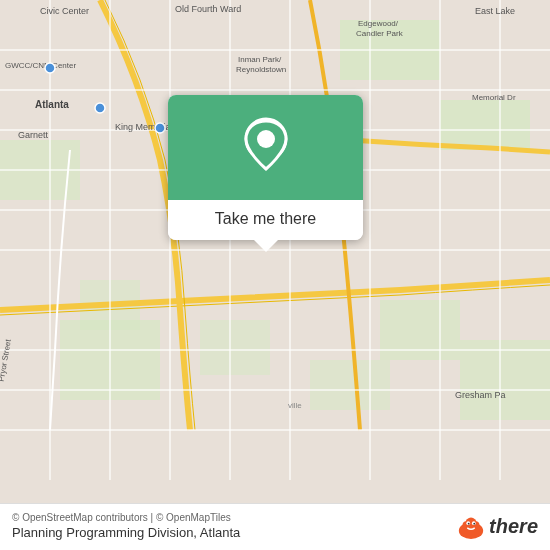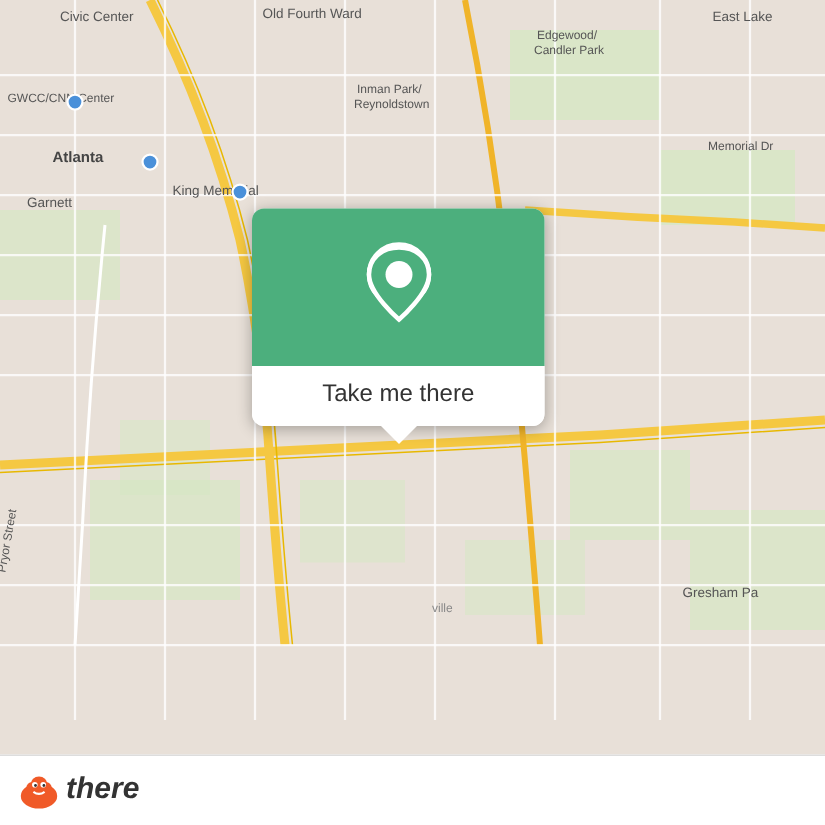--- a/index.html
+++ b/index.html
@@ -76,21 +76,20 @@
     #card-overlay {
       position: absolute;
       top: 95px;
       left: 168px;
       width: 195px;
       background: #fff;
       border-radius: 8px;
       overflow: visible;
       box-shadow: 0 2px 10px rgba(0,0,0,0.3);
       z-index: 5;
-      margin-top: 44px;
     }
 
     #card-green-area {
       background: #4caf7d;
       border-radius: 8px 8px 0 0;
       height: 105px;
       display: flex;
       align-items: center;
       justify-content: center;
       position: relative;
@@ -218,20 +217,24 @@
         <path d="M26 4 C14 4 6 12 6 22 C6 35 26 52 26 52 C26 52 46 35 46 22 C46 12 38 4 26 4 Z" fill="#4caf7d" stroke="#fff" stroke-width="3"></path>
         <circle cx="26" cy="22" r="9" fill="#fff"></circle>
       </svg>
     </div>
     <div id="card-button-area">
       <button id="take-me-there-btn">Take me there</button>
     </div>
   </div>
 
   <div id="bottom-bar">
+    <div id="bottom-left">
+      <span id="copyright-text">© OpenStreetMap contributors | © OpenMapTiles</span>
+      <span id="location-name">Planning Programming Division, Atlanta</span>
+    </div>
     <div id="moovit-logo">
 
       <svg id="moovit-icon" width="30" height="30" viewBox="0 0 30 30">
         <ellipse cx="15" cy="20" rx="13" ry="9" fill="#f05a28"></ellipse>
         <circle cx="10" cy="14" r="4" fill="#f05a28"></circle>
         <circle cx="20" cy="14" r="4" fill="#f05a28"></circle>
         <circle cx="15" cy="12" r="6" fill="#f05a28"></circle>
 
         <circle cx="12" cy="12" r="2" fill="#fff"></circle>
         <circle cx="18" cy="12" r="2" fill="#fff"></circle>

